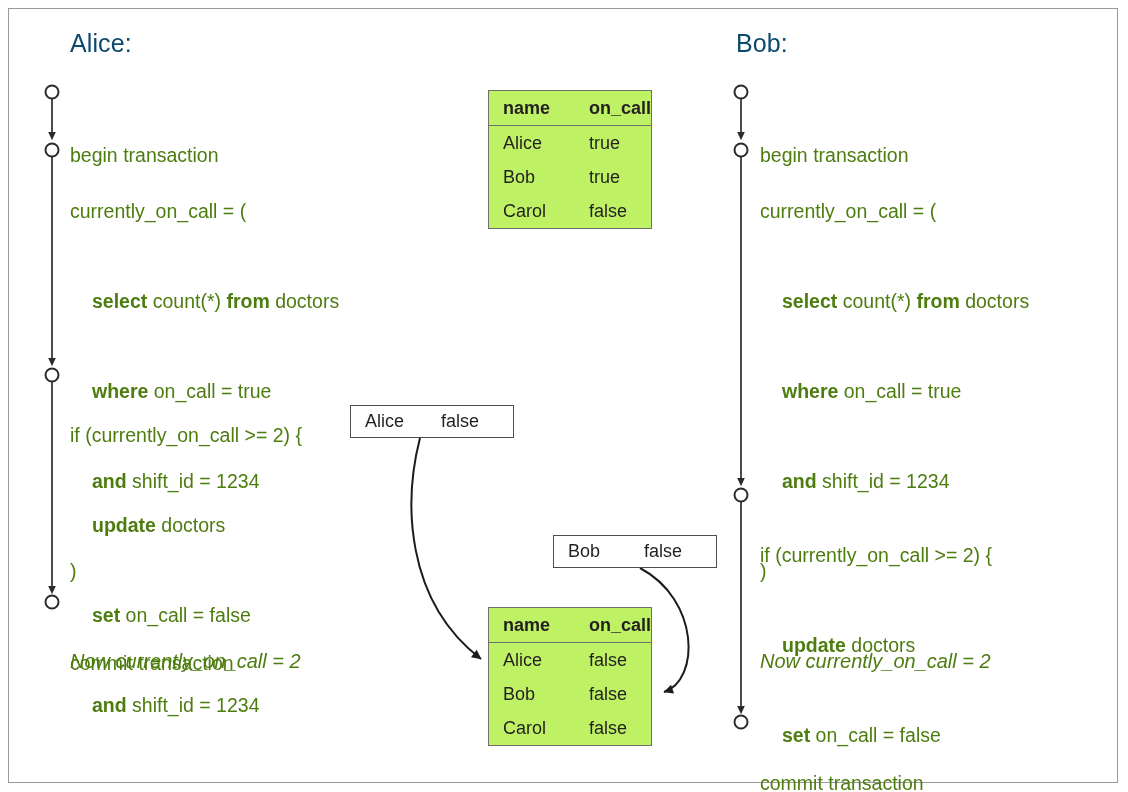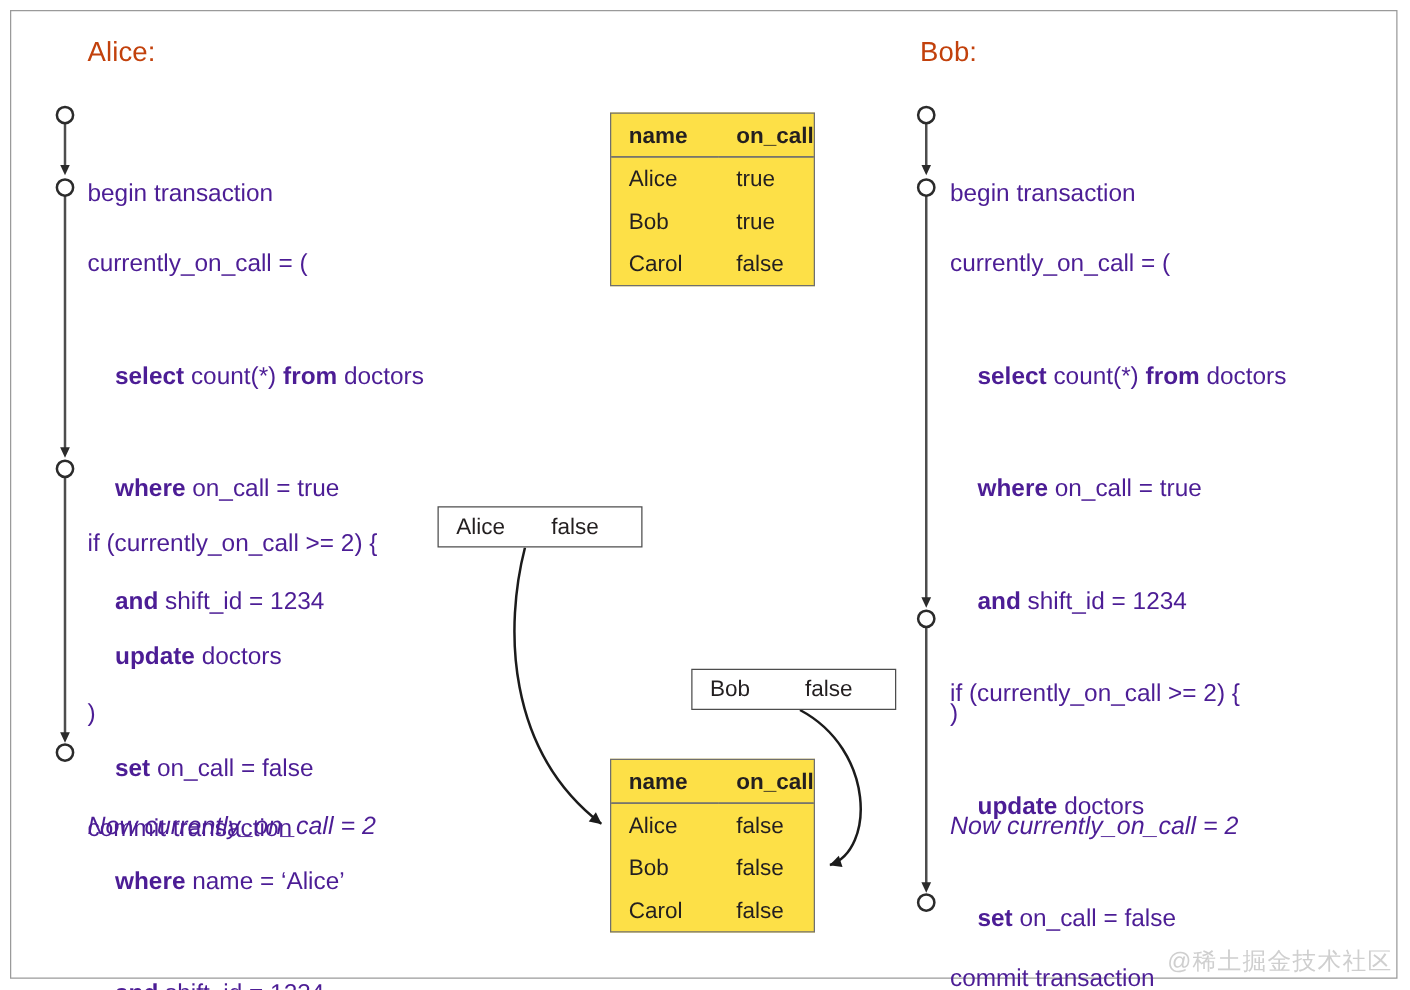--- a/index.html
+++ b/index.html
@@ -32,52 +32,52 @@
     left: 0;
     top: 0;
     width: 1128px;
     height: 792px;
     pointer-events: none;
   }
 
   
   .col-title {
     position: absolute;
-    font-size: 22px;
+    font-size: 25px;
     letter-spacing: 0.1px;
-    color: #c2410c;
+    color: #0c4a6e;
     white-space: nowrap;
   }
   #alice-title { left: 70px; top: 29px; }
   #bob-title   { left: 736px; top: 29px; }
 
   
   .stmt {
     position: absolute;
     font-size: 19.5px;
     line-height: 30px;
-    color: #4c1d95;
+    color: #4d7c0f;
     white-space: pre;
   }
   .stmt .ln { display: block; }
   .stmt .ind { padding-left: 22px; }
   .stmt b { font-weight: bold; }
   .note {
     font-style: italic;
     font-size: 20px;
     line-height: 26px;
     display: block;
     padding-top: 2px;
   }
 
   
   .dtable {
     position: absolute;
     border: 1.5px solid #6f6f6f;
-    background: #fde047;
+    background: #bef264;
     box-sizing: border-box;
     border-collapse: collapse;
   }
   .dtable table {
     border-collapse: collapse;
     width: 100%;
   }
   .dtable th, .dtable td {
     text-align: left;
     font-size: 18px;
@@ -175,21 +175,20 @@
     <span class="ln ind"><b>where</b><span> on_call = true</span></span>
     <span class="ln ind"><b>and</b><span> shift_id = 1234</span></span>
     <span class="ln">)</span>
     <span class="note">Now currently_on_call = 2</span>
   </div>
 
   <div class="stmt" style="left:70px; top:360px;">
     <span class="ln">if (currently_on_call &gt;= 2) {</span>
     <span class="ln ind"><b>update</b><span> doctors</span></span>
     <span class="ln ind"><b>set</b><span> on_call = false</span></span>
-    <span class="ln ind"><b>where</b><span> name = ‘Alice’</span></span>
     <span class="ln ind"><b>and</b><span> shift_id = 1234</span></span>
     
   </div>
 
   <div class="stmt" style="left:70px; top:588px;">
     <span class="ln">commit transaction</span>
   </div>
 
   <div class="col-title" id="bob-title">Bob:</div>
 
@@ -272,15 +271,14 @@
   <div class="rowbox" style="left:350px; top:405px; width:164px; height:33px;">
     <span class="nm">Alice</span>
     <span class="vl">false</span>
   </div>
 
   <div class="rowbox" style="left:553px; top:535px; width:164px; height:33px;">
     <span class="nm">Bob</span>
     <span class="vl">false</span>
   </div>
 
-  <div class="watermark">@稀土掘金技术社区</div>
 
 </div>
 
 </body></html>

